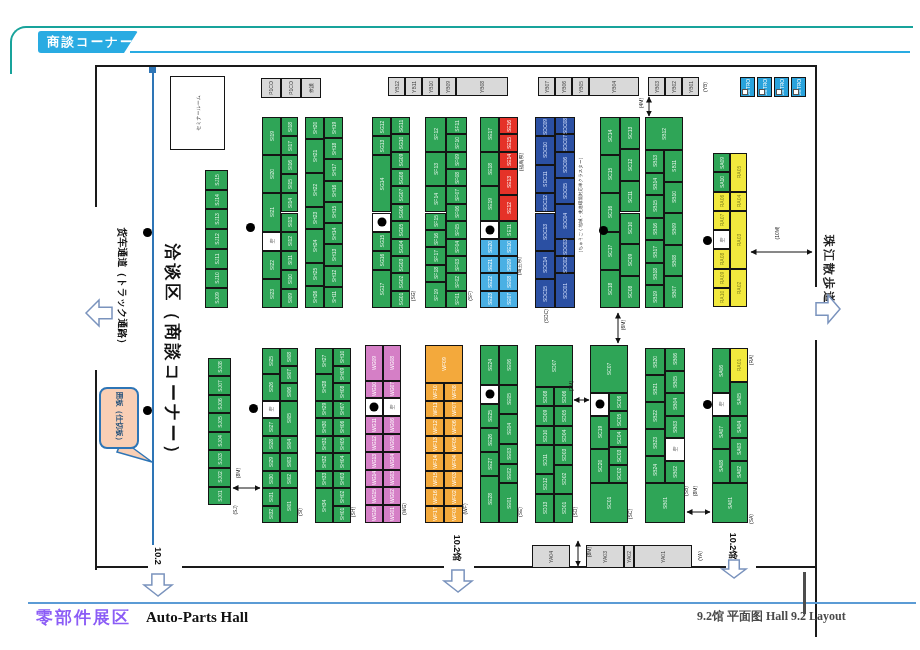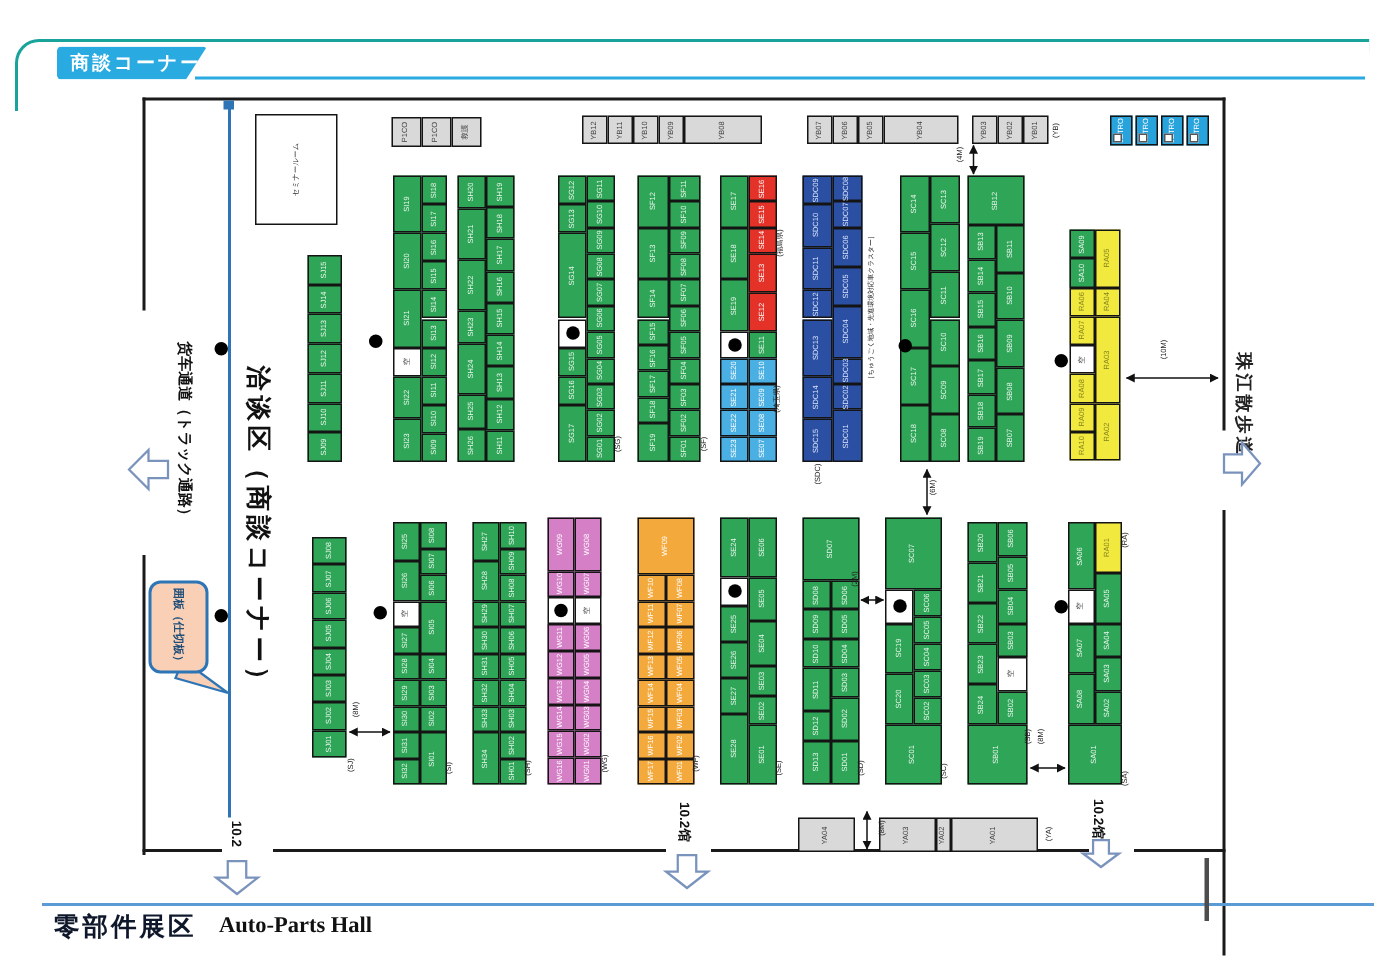--- a/index.html
+++ b/index.html
@@ -32,21 +32,21 @@
   .wall{position:absolute;background:#1a1a1a;}
   .dot{position:absolute;width:9px;height:9px;border-radius:50%;background:#000;}
   .lbl{position:absolute;width:0;height:0;overflow:visible;}
   .lbl span{position:absolute;left:0;top:0;transform:translate(-50%,-50%) rotate(-90deg);
             white-space:nowrap;line-height:1;color:#222;}
   .notch{position:absolute;left:1px;bottom:1px;width:4px;height:4px;background:#fff;border:0.5px solid #555;}
   #svgo{position:absolute;left:0;top:0;z-index:6;pointer-events:none;}
   #callout{position:absolute;background:#f9cfb5;border:2px solid #2e75b6;border-radius:8px;z-index:7;}
   
   #bluehr{position:absolute;left:28px;top:602px;width:888px;height:2px;background:#5b9bd5;}
-  #zonecn{position:absolute;left:36px;top:606px;font-size:17px;font-weight:bold;color:#0f172a;letter-spacing:2px;}
+  #zonecn{position:absolute;left:36px;top:606px;font-size:17px;font-weight:bold;color:#8b5cf6;letter-spacing:2px;}
   #zoneen{position:absolute;left:146px;top:609px;font-size:15px;font-weight:bold;color:#111;
           font-family:"Liberation Serif", serif;}
   #logocn{position:absolute;left:662px;top:566px;font-size:40px;font-weight:bold;font-style:italic;
           color:#c41420;font-family:"Liberation Serif", serif;letter-spacing:-3px;z-index:8;}
   #logodiv{position:absolute;left:803px;top:572px;width:3px;height:42px;background:#4d4d4d;z-index:8;}
   #logocar{position:absolute;left:812px;top:564px;font-size:44px;font-weight:bold;color:#0a0a0a;z-index:8;}
   #hallcap{position:absolute;left:697px;top:608px;font-size:12px;font-weight:bold;color:#4a4a4a;
            font-family:"Liberation Serif", serif;z-index:9;white-space:nowrap;}
   #site{position:absolute;left:638px;top:618px;font-size:26px;font-weight:bold;color:#0a0a0a;z-index:9;}
 </style>
@@ -1113,13 +1113,14 @@
         <polygon points="158,596 144,585 151.84,585 151.84,574 164.16,574 164.16,585 172,585" fill="#ffffff" stroke="#7a93bd" stroke-width="1.5"></polygon>
         <polygon points="458,592 444,581 451.84,581 451.84,570 464.16,570 464.16,581 472,581" fill="#ffffff" stroke="#7a93bd" stroke-width="1.5"></polygon>
         <polygon points="734,578 722,569 728.72,569 728.72,560 739.28,560 739.28,569 746,569" fill="#ffffff" stroke="#7a93bd" stroke-width="1.5"></polygon>
       </svg>
     </div>
 
   <div id="bluehr"></div>
   <div id="zonecn">零部件展区</div>
   <div id="zoneen">Auto-Parts Hall</div>
   <div id="logodiv"></div>
+  <div id="hallcap">9.2馆 平面图 Hall 9.2 Layout</div>
 </div>
 
 </body></html>

